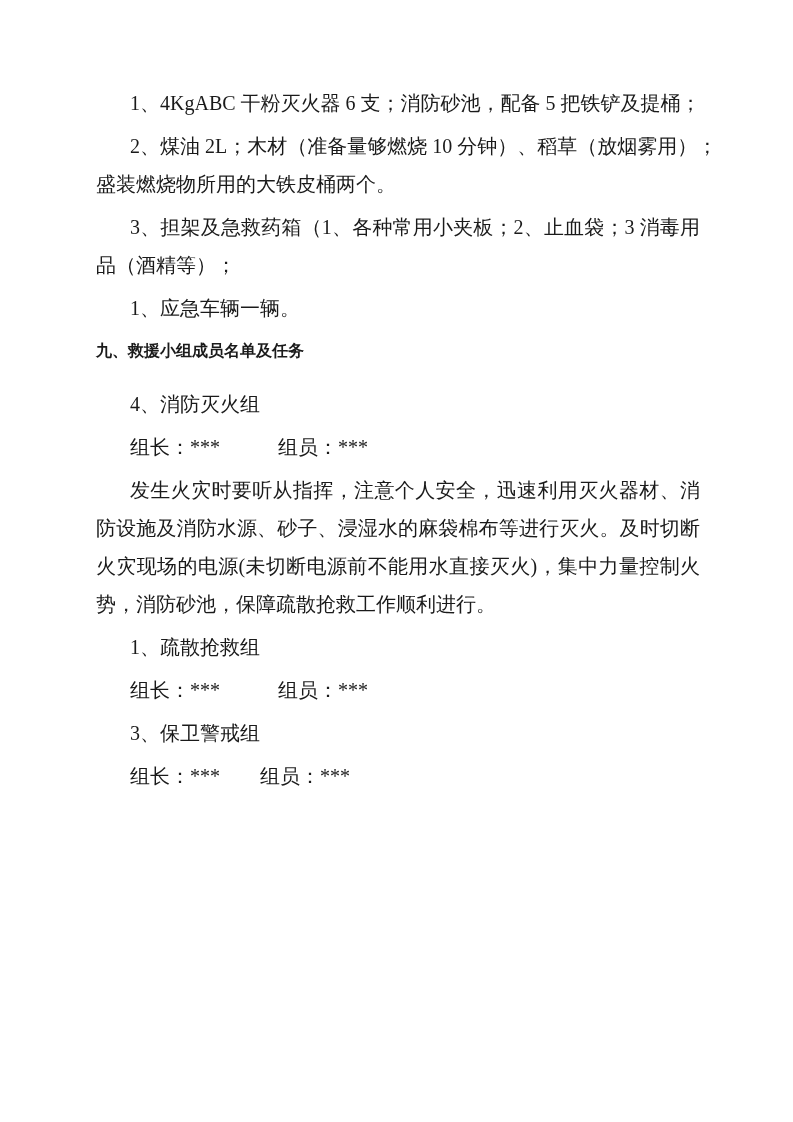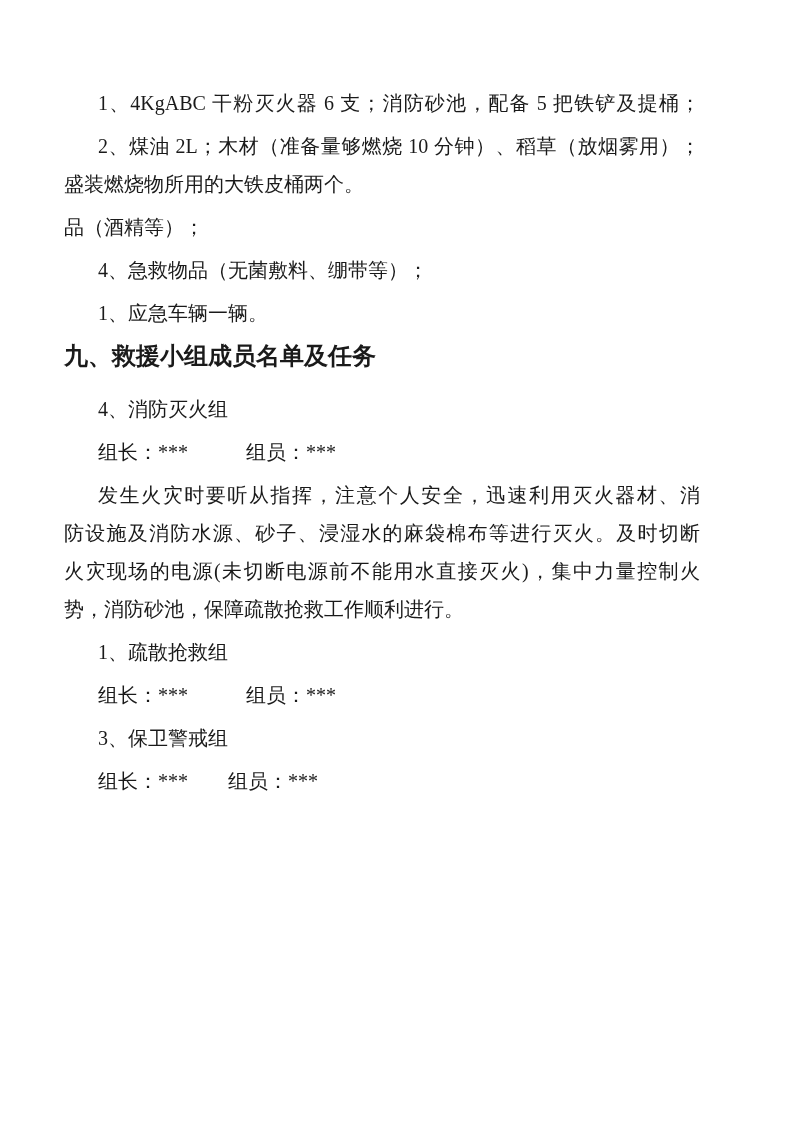--- a/index.html
+++ b/index.html
@@ -11,21 +11,21 @@
     width: 793px;
     height: 1122px;
     font-family: "Liberation Serif", "DejaVu Serif", serif;
     color: #1a1a1a;
     overflow: hidden;
   }
   .page {
     box-sizing: border-box;
     width: 793px;
     height: 1122px;
-    padding: 84px 93px 30px 64px;
+    padding: 84px 93px 30px 96px;
     background: #ffffff;
   }
   .para {
     margin: 0 0 5px 0;
     font-size: 20px;
     line-height: 38px;
   }
   .line {
     display: block;
     white-space: nowrap;
@@ -33,21 +33,21 @@
   
   .line.fill {
     text-align: justify;
     text-align-last: justify;
   }
   .line.first {
     text-indent: 1.7em;
   }
   .section-heading {
     margin: 0 0 15px 0;
-    font-size: 24px;
+    font-size: 16px;
     line-height: 38px;
     font-weight: bold;
   }
   .group-title .line,
   .roster .line {
     text-indent: 1.7em;
   }
   .members {
     margin-left: 58px;
   }
@@ -63,26 +63,24 @@
   <p class="para">
     <span class="line first fill">1、4KgABC 干粉灭火器 6 支；消防砂池，配备 5 把铁铲及提桶；</span>
   </p>
 
   <p class="para">
     <span class="line first fill">2、煤油 2L；木材（准备量够燃烧 10 分钟）、稻草（放烟雾用）；</span>
     <span class="line last">盛装燃烧物所用的大铁皮桶两个。</span>
   </p>
 
   <p class="para">
+    <span class="line first fill">3、担架及急救药箱（1、各种常用小夹板；2、止血袋；3 消毒用</span>
     <span class="line last">品（酒精等）；</span>
   </p>
 
-  <p class="para">
-    <span class="line first last">4、急救物品（无菌敷料、绷带等）；</span>
-  </p>
 
   <p class="para">
     <span class="line first last">1、应急车辆一辆。</span>
   </p>
 
   <h2 class="section-heading">九、救援小组成员名单及任务</h2>
 
   <p class="para group-title">
     <span class="line">4、消防灭火组</span>
   </p>

